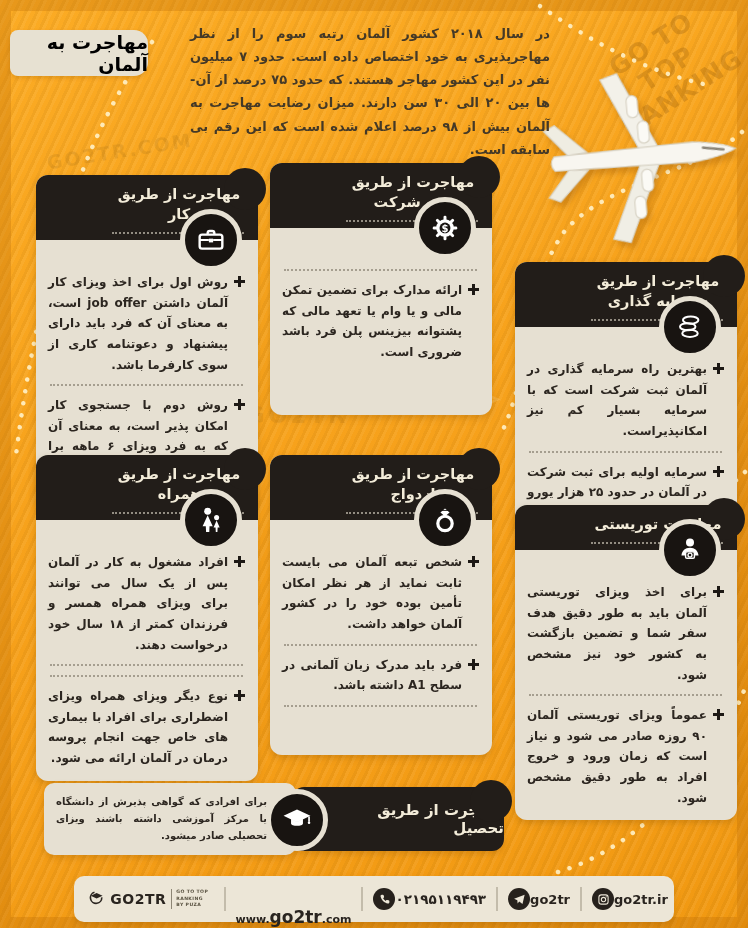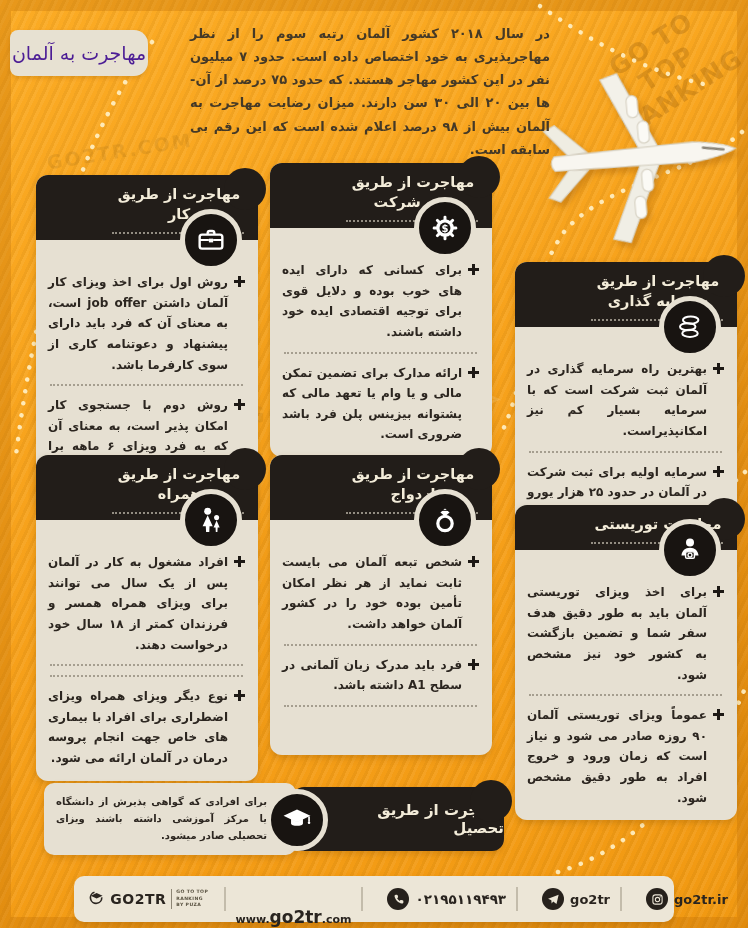--- a/index.html
+++ b/index.html
@@ -17,21 +17,21 @@
     transform:rotate(-33deg);letter-spacing:1px;color:rgba(148,92,12,.30);}
   #wm-topleft{left:46px;top:140px;font-size:19px;transform:rotate(-9deg);letter-spacing:2px;color:rgba(0,0,0,.07);}
   #wm-center{left:246px;top:402px;font-size:23px;letter-spacing:3px;color:rgba(0,0,0,.06);}
   .wm-diamond{position:absolute;z-index:1;pointer-events:none;opacity:.55;}
   #dash-layer{position:absolute;left:0;top:0;z-index:1;pointer-events:none;}
   #plane{position:absolute;right:-6px;top:60px;width:212px;height:192px;z-index:2;
     transform:rotate(-5deg);filter:drop-shadow(3px 5px 3px rgba(120,60,0,.28));}
   
   #title-box{position:absolute;left:10px;top:30px;width:138px;height:46px;z-index:3;
     background:#e7e1d2;border-radius:8px 14px 14px 8px;display:flex;align-items:center;justify-content:center;
-    font-size:19px;font-weight:normal;color:#4c1d95;direction:rtl;box-shadow:0 2px 4px rgba(120,70,0,.2);}
+    font-size:19px;font-weight:bold;color:#000000;direction:rtl;box-shadow:0 2px 4px rgba(120,70,0,.2);}
   #intro{position:absolute;left:190px;top:22px;width:360px;z-index:3;direction:rtl;
     text-align:justify;font-size:13px;font-weight:700;color:#443927;line-height:1.78;}
   
   .card{position:absolute;width:222px;background:#e6e0d2;border-radius:12px;z-index:3;
     box-shadow:0 3px 7px rgba(120,70,0,.25);}
   .card-header{position:relative;background:#221d19;border-radius:12px 12px 0 0;color:#f3ecd9;direction:rtl;}
   .card-bump{position:absolute;top:-7px;right:-8px;width:42px;height:42px;border-radius:50%;background:#221d19;}
   .card-title{position:relative;z-index:1;padding:9px 14px 16px 78px;text-align:center;
     font-weight:bold;font-size:14.5px;line-height:1.38;}
   .header-dots{position:absolute;bottom:6px;right:14px;left:76px;border-bottom:2px dotted rgba(240,233,217,.55);}
@@ -71,21 +71,21 @@
     background:#ece6d7;border-radius:10px;display:flex;align-items:center;gap:10px;
     padding:0 14px;box-sizing:border-box;color:#29241f;direction:ltr;
     box-shadow:0 3px 6px rgba(120,70,0,.22);}
   .fsep{width:2px;height:24px;background:#c3bcab;flex:0 0 auto;}
   .flogo{display:flex;align-items:center;gap:5px;}
   .flogo .brand{font-weight:bold;font-size:14px;letter-spacing:.5px;}
   .flogo .tagline{font-size:4.6px;line-height:1.4;font-weight:bold;letter-spacing:.4px;
     border-left:1px solid #8d8676;padding-left:4px;color:#57503f;}
   .fsite{font-size:11px;font-weight:600;white-space:nowrap;margin-top:36px;}
   .fsite .main{font-size:17px;font-weight:bold;}
-  .fitem{display:flex;align-items:center;gap:6px;font-size:13px;font-weight:bold;white-space:nowrap;margin-left:14px;}
+  .fitem{display:flex;align-items:center;font-size:13px;font-weight:bold;white-space:nowrap;}
   .circle-ic{width:22px;height:22px;border-radius:50%;background:#26211c;display:flex;
     align-items:center;justify-content:center;flex:0 0 auto;}
   .circle-ic svg{width:13px;height:13px;}
   .fphone-num{font-size:13.5px;font-weight:bold;direction:ltr;}
 </style>
 </head>
 <body>
 
 <div class="poster">
 
@@ -176,24 +176,20 @@
             <rect x="10.9" y="17" width="2.2" height="4.2" rx="1" transform="rotate(45 12 12)"></rect>
             <rect x="10.9" y="17" width="2.2" height="4.2" rx="1" transform="rotate(90 12 12)"></rect>
             <rect x="10.9" y="17" width="2.2" height="4.2" rx="1" transform="rotate(135 12 12)"></rect>
           </g>
           <circle cx="12" cy="12" r="4.1" fill="#181411"></circle>
           <text x="12" y="14.8" font-size="7.5" font-weight="bold" fill="#fff" text-anchor="middle" font-family="DejaVu Sans, sans-serif">$</text>
         </svg>
       </div>
     </div>
     <div class="card-body">
-      <div class="bullet">
-        <span class="plus-icon"></span>
-        <span class="txt">برای کسانی که دارای ایده های خوب بوده و دلایل قوی برای توجیه اقتصادی ایده خود داشته باشند.</span>
-      </div>
       <div class="sep"></div>
       <div class="bullet">
         <span class="plus-icon"></span>
         <span class="txt">ارائه مدارک برای تضمین تمکن مالی و یا وام یا تعهد مالی که پشتوانه بیزینس پلن فرد باشد ضروری است.</span>
       </div>
     </div>
   </div>
 
   <div class="card" id="card-invest">
     <div class="card-header">

